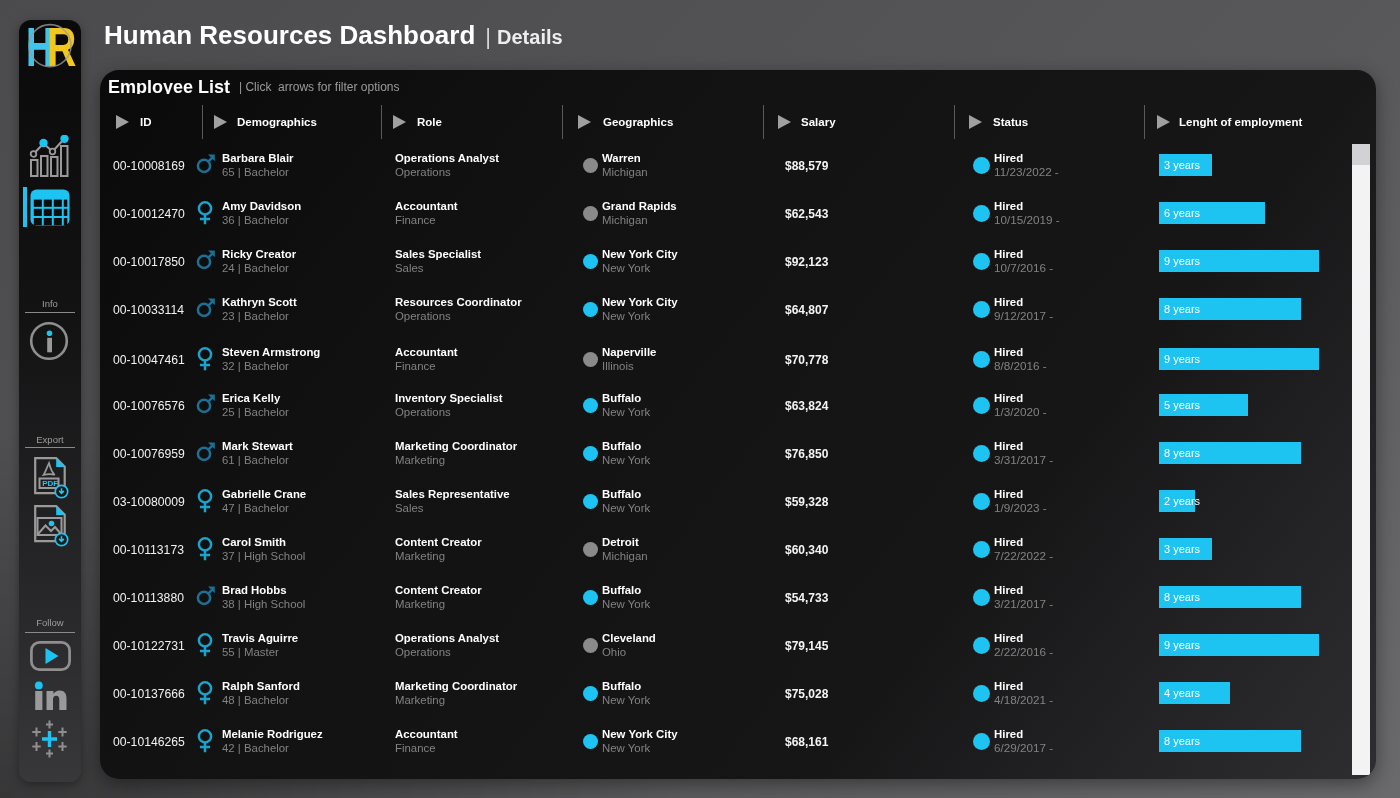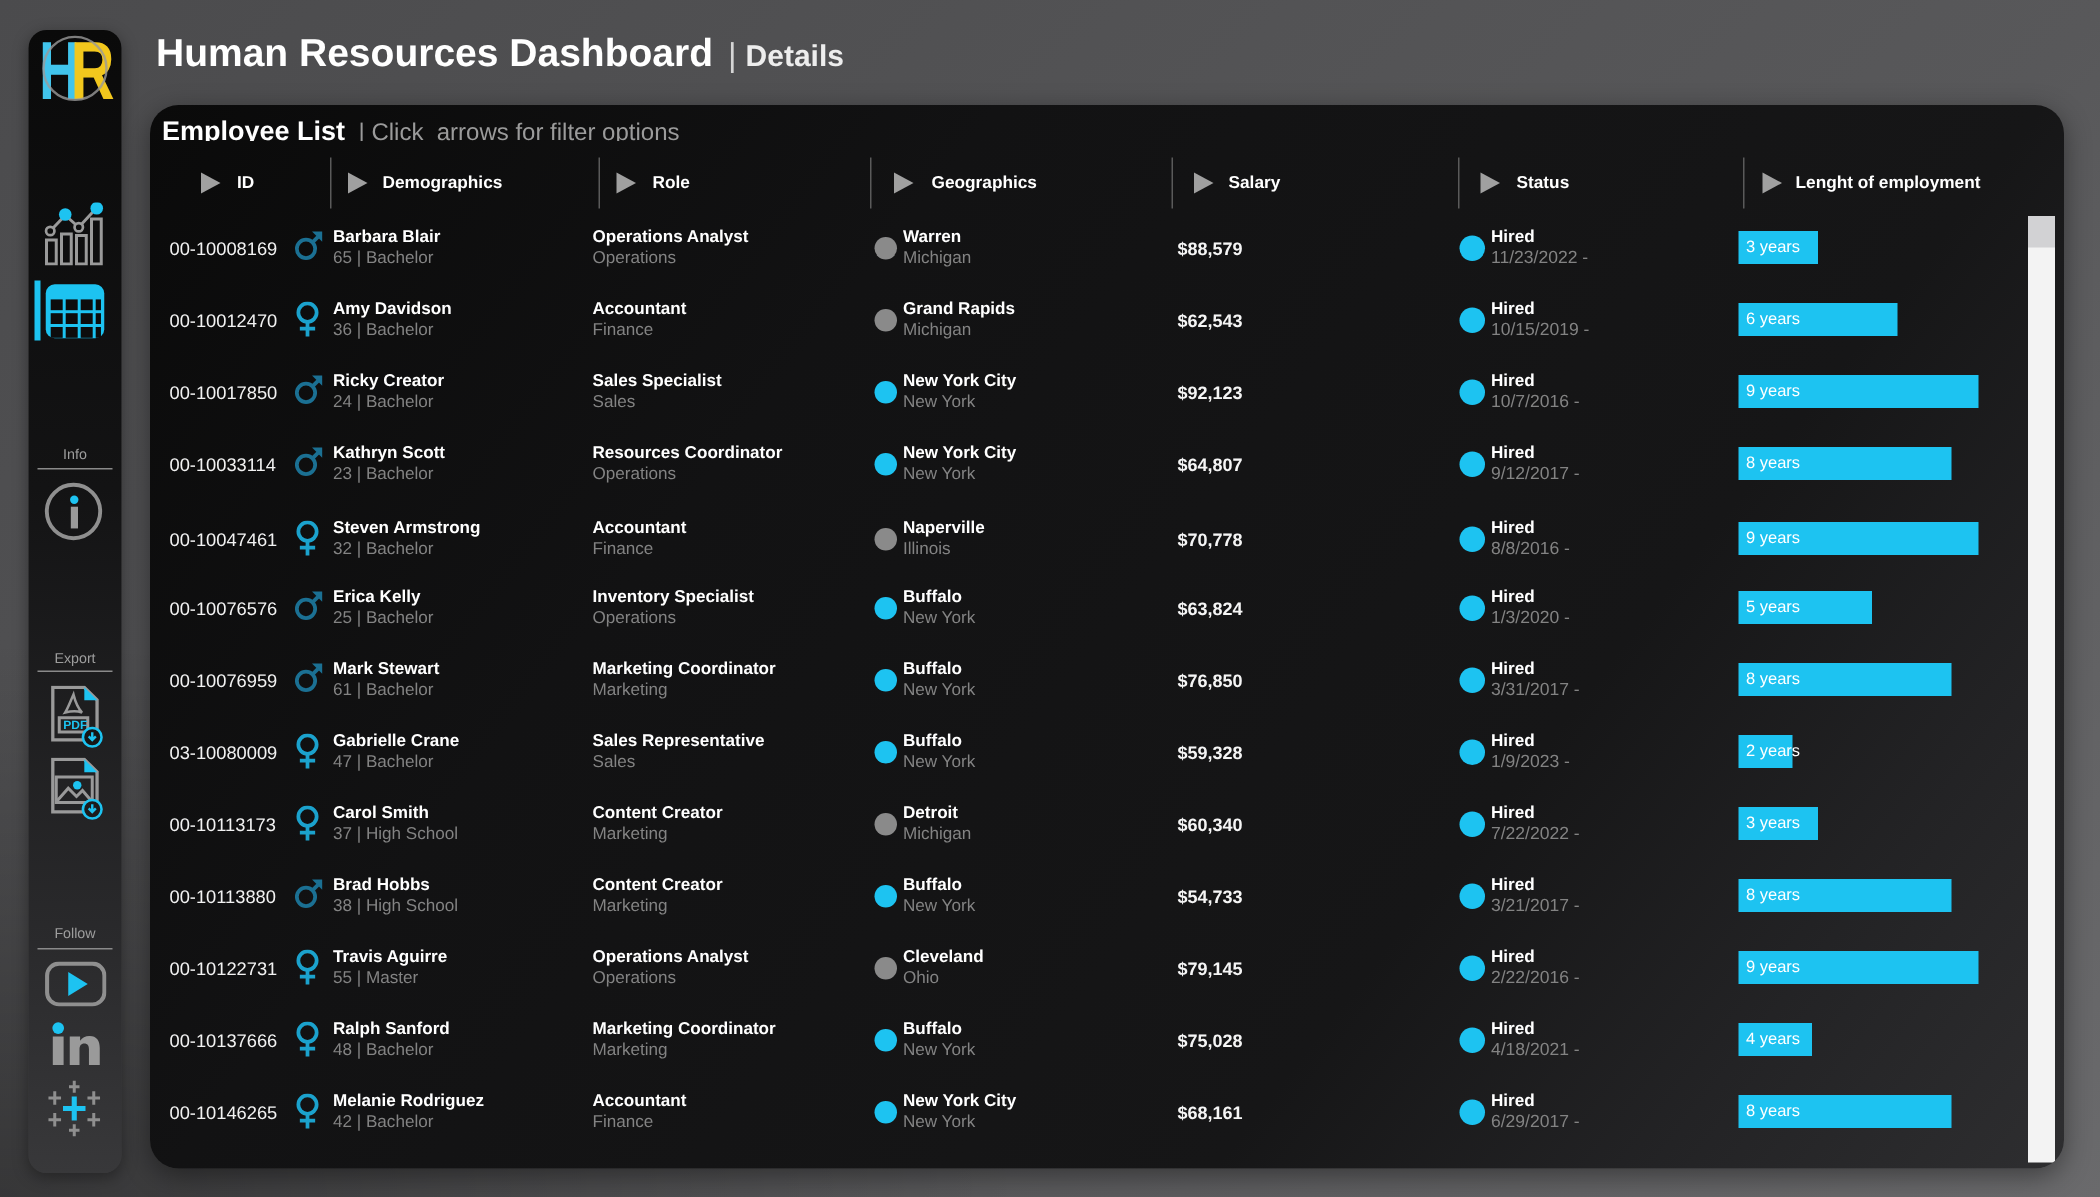--- a/index.html
+++ b/index.html
@@ -18,22 +18,22 @@
 #hrlogo svg{position:absolute;left:0;top:0}
 .slabel{position:absolute;width:62px;text-align:center;color:#9d9d9d;font-size:9.5px}
 .sline{position:absolute;left:6px;width:50px;border-top:1px solid #8a8a8a}
 .sic{position:absolute}
 
 #panel{position:absolute;left:100px;top:70px;width:1276px;height:709px;border-radius:19px;
  background:linear-gradient(128deg,#0a0a0a 0%,#121213 31%,#161617 69%,#232325 85%,#2e2e30 100%);
  box-shadow:0 5px 18px rgba(0,0,0,0.4);overflow:hidden}
 #ptitle{position:absolute;left:0;top:0;width:700px;height:23.5px;overflow:hidden}
 #ptitle .big{position:absolute;left:8px;top:6.5px;font-size:18px;font-weight:bold;color:#fff;white-space:nowrap}
-#ptitle .small{position:absolute;left:139px;top:10px;font-size:16px;color:#9b9b9b;white-space:nowrap}
-#phead{position:absolute;left:18px;top:33px;width:1276px;height:37px}
+#ptitle .small{position:absolute;left:139px;top:10px;font-size:12px;color:#9b9b9b;white-space:nowrap}
+#phead{position:absolute;left:0;top:33px;width:1276px;height:37px}
 .vsep{position:absolute;top:1.5px;height:34px;width:1px;background:#5a5a5a}
 .harr{position:absolute;top:11.5px;width:0;height:0;border-left:13px solid #a0a0a0;border-top:7.5px solid transparent;border-bottom:7.5px solid transparent}
 .htxt{position:absolute;top:12.5px;font-size:11.5px;font-weight:bold;color:#fff}
 #rows{position:absolute;left:0;top:0;width:1276px;height:709px}
 .row{position:absolute;left:0;width:1276px;height:48px}
 .cid{position:absolute;left:13px;top:1px;height:48px;line-height:48px;color:#f2f2f2;font-size:12.2px}
 .gico{position:absolute}
 .two{position:absolute;top:11px}
 .two .t1{font-size:11.4px;font-weight:bold;color:#fff;line-height:13px;white-space:nowrap}
 .two .t2{font-size:11.4px;color:#838383;line-height:14px;white-space:nowrap}
@@ -516,21 +516,21 @@
   <div class="two" style="left:502px">
           <div class="t1">Buffalo</div>
           <div class="t2">New York</div>
         </div>
   <div class="sal">$75,028</div>
   <div class="sdot"></div>
   <div class="two" style="left:894px">
           <div class="t1">Hired</div>
           <div class="t2 dt">4/18/2021 -</div>
         </div>
-  <div class="bar" style="width:49px">
+  <div class="bar" style="width:71px">
           <span>4 years</span>
         </div>
 </div>
 <div class="row" style="top:647px">
   <div class="cid">00-10146265</div>
   <div class="gico" style="left:97.2px;top:12px"><svg width="16" height="24" viewBox="0 0 16 24">
             <circle cx="8" cy="7.4" r="6.1" fill="none" stroke="#1ba2cd" stroke-width="2.5"></circle>
             <line x1="8" y1="13.5" x2="8" y2="23.3" stroke="#1ba2cd" stroke-width="2.5"></line>
             <line x1="2.9" y1="18" x2="13.1" y2="18" stroke="#1ba2cd" stroke-width="2.5"></line>
           </svg></div>

